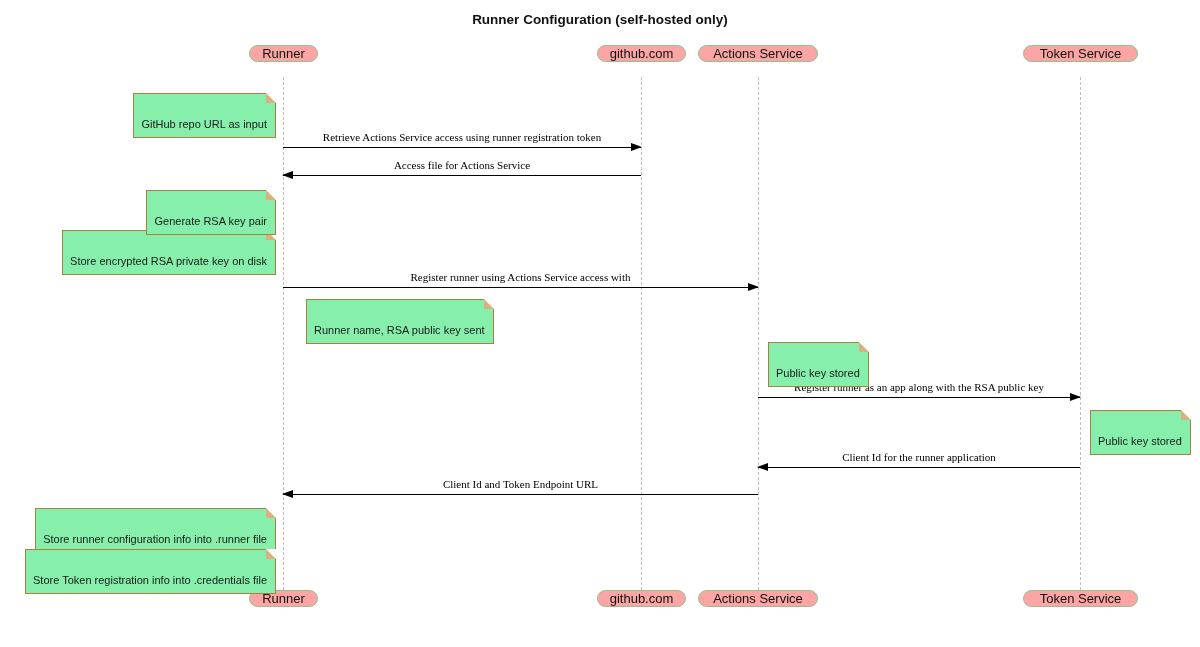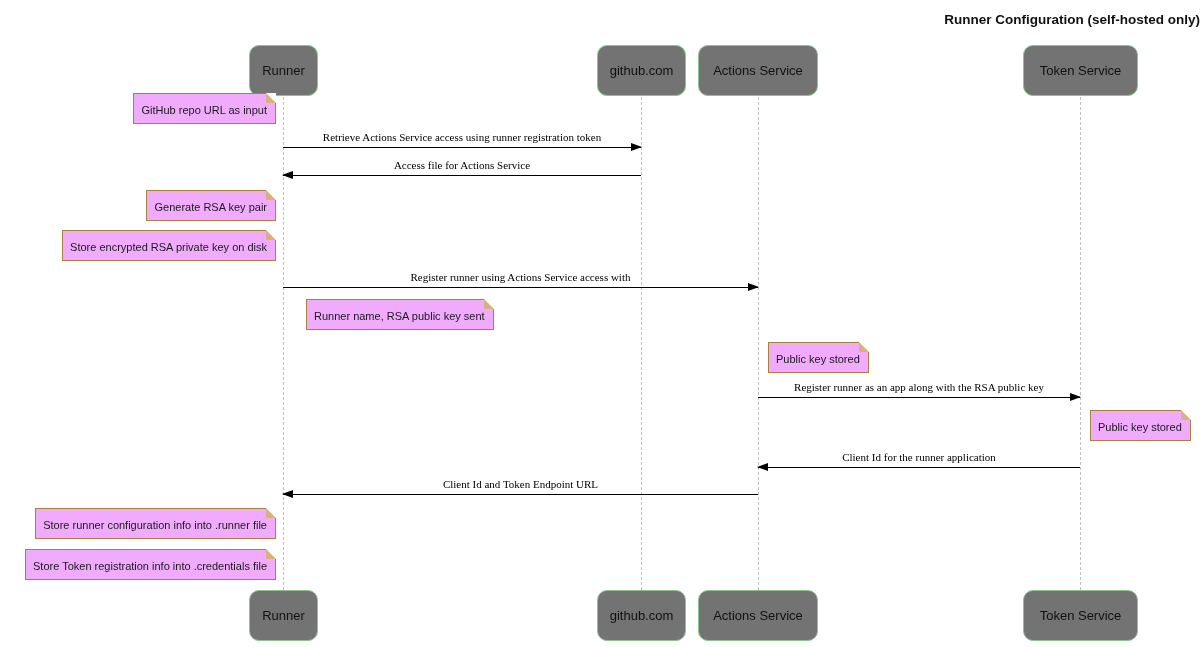--- a/index.html
+++ b/index.html
@@ -2,36 +2,36 @@
 <html><head>
 <meta charset="utf-8">
 <style>
   html,body { margin:0; padding:0; background:#ffffff; }
   .canvas {
     position:relative; width:1200px; height:647px; overflow:hidden;
     background:#ffffff; font-family:"Liberation Sans", sans-serif; color:#111;
   }
   .title {
     position:absolute; top:12px; left:0; width:100%;
-    text-align:right; font-size:13.5px; font-weight:bold; color:#111;
+    text-align:center; font-size:13.5px; font-weight:bold; color:#111;
   }
   .lifeline {
     position:absolute; top:77px; height:513px; width:0;
     border-left:1px dashed #bfbfbf;
   }
   .participant {
-    position:absolute; height:51px; box-sizing:border-box;
-    background:#737373; border:1px solid #8FC291; border-radius:10px;
+    position:absolute; height:17px; box-sizing:border-box;
+    background:#fca5a5; border:1px solid #8FC291; border-radius:10px;
     display:flex; align-items:center; justify-content:center;
     font-size:13px; color:#111; white-space:nowrap;
   }
   .note {
     position:absolute; box-sizing:border-box;
-    background:#f0abfc; border:1px solid #A9803E;
-    padding:10px 8px 6px 7px; font-size:11px; line-height:13px;
+    background:#86efac; border:1px solid #A9803E;
+    padding:24px 8px 6px 7px; font-size:11px; line-height:13px;
     color:#1a1a1a; white-space:nowrap;
   }
   .note::before {
     content:""; position:absolute; top:-1px; right:-1px; width:0; height:0;
     border-bottom:10px solid #D9B07F;
     border-right:10px solid #ffffff;
   }
   .msg { position:absolute; }
   .msg-label {
     font-size:11px; line-height:13px; text-align:center;

